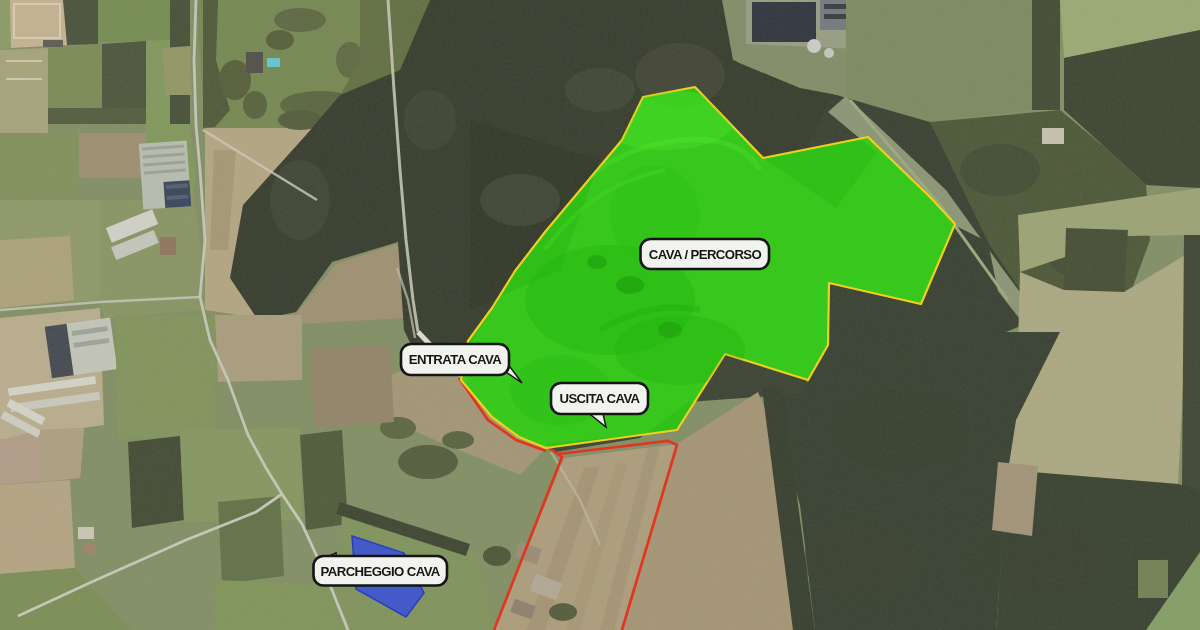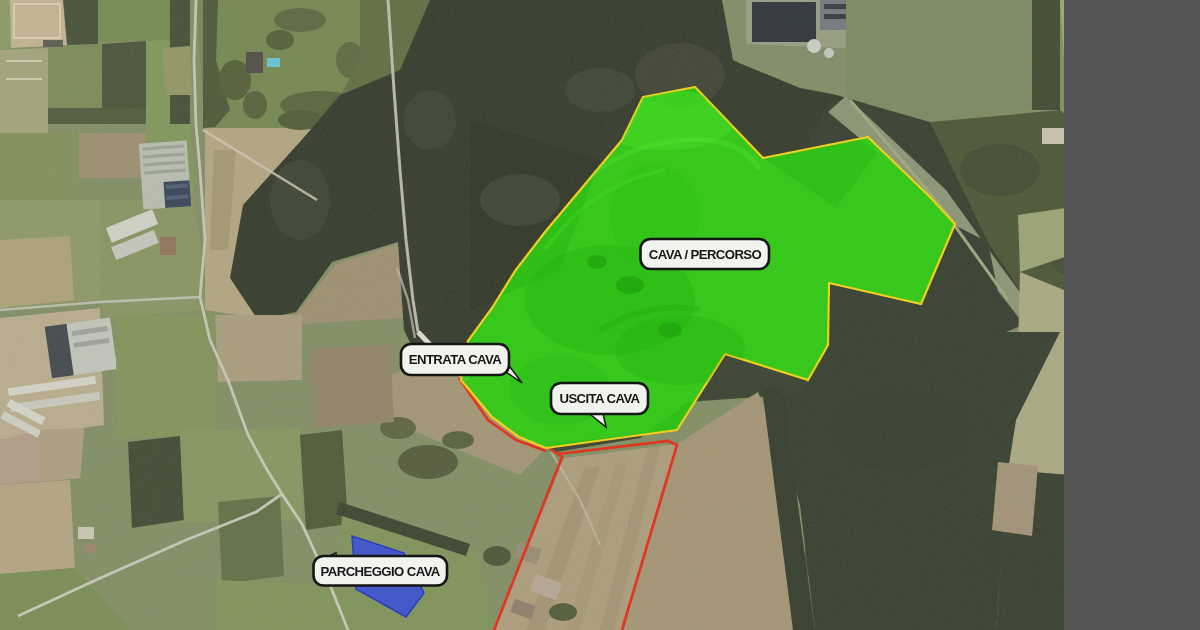--- a/index.html
+++ b/index.html
@@ -1,16 +1,16 @@
 <!DOCTYPE html>
 <html><head>
 <meta charset="utf-8">
 <style>
 html,body{margin:0;padding:0;background:#555;}
-.stage{position:relative;width:1064px;height:630px;overflow:hidden;font-family:"Liberation Sans",sans-serif;}
+.stage{position:relative;width:1200px;height:630px;overflow:hidden;font-family:"Liberation Sans",sans-serif;}
 svg{display:block;}
 .lbl{font-family:"Liberation Sans",sans-serif;font-weight:bold;font-size:13.2px;letter-spacing:-0.6px;fill:#161616;}
 </style>
 </head>
 <body>
 <div class="stage">
 <svg width="1200" height="630" viewBox="0 0 1200 630">
 <defs>
 <filter id="noise" x="0" y="0" width="100%" height="100%">
 <feTurbulence type="fractalNoise" baseFrequency="0.9" numOctaves="2" seed="7" stitchTiles="stitch" result="t"></feTurbulence>

